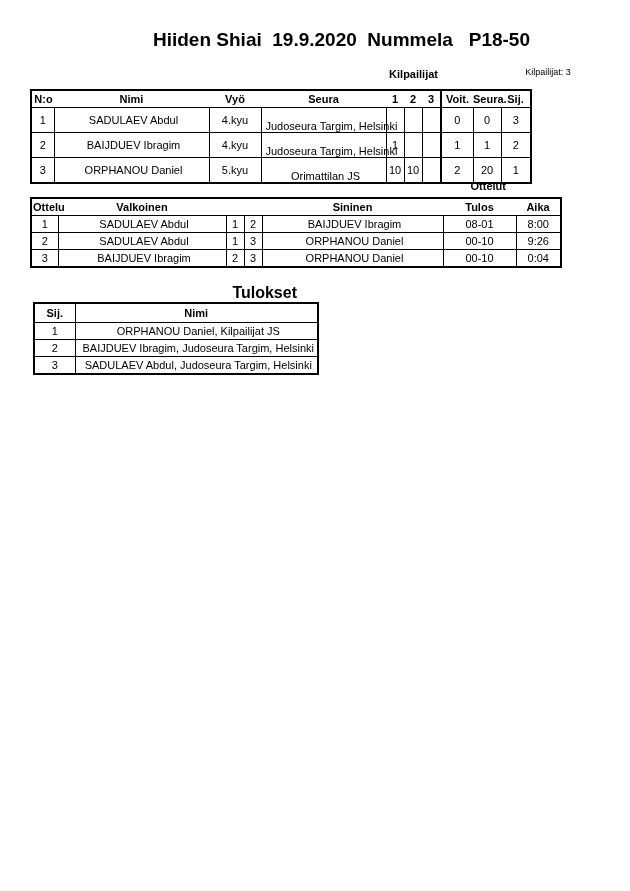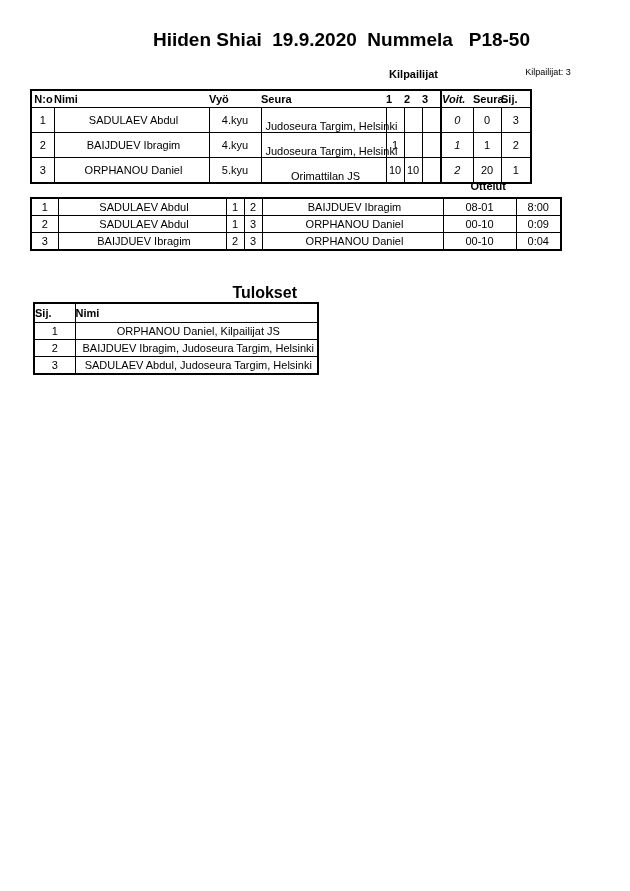--- a/index.html
+++ b/index.html
@@ -16,23 +16,23 @@
   .section-title{font-weight:bold;font-size:11px;text-align:right;}
   .kilp-title{top:68px;left:30px;width:408px;}
   .ott-title{top:180px;left:30px;width:476px;}
   .tul-title{top:284px;left:33px;width:264px;font-size:16px;}
   .count-label{top:67px;left:498px;width:100px;text-align:center;font-size:9px;}
 
   table{border-collapse:collapse;table-layout:fixed;font-size:11px;}
   table{border:2px solid #000;}
   td{border:1px solid #000;height:16px;text-align:center;padding:0;overflow:hidden;}
   th{border:none;border-bottom:1px solid #000;height:16px;font-weight:bold;
-     text-align:left;padding:0;white-space:nowrap;overflow:visible;}
+     text-align:center;padding:0;white-space:nowrap;overflow:visible;}
   th.left, td.left{text-align:center;padding-left:4px;}
-  .voit-sep{border-left:2px solid #000 !important;font-style:italic;}
+  .voit-sep{border-left:2px solid #000 !important;}
   .overflow-club{position:relative;z-index:-1;white-space:nowrap;display:inline-block;margin-top:12px;}
 
   .t1{top:89px;left:30px;width:500px;}
   .t2{top:197px;left:30px;width:530px;}
   .t3{top:302px;left:33px;width:284px;}
   .t3 th{border:1px solid #000;height:18px;}
   .t3 td{height:16px;}
 </style>
 </head>
 <body>
@@ -112,37 +112,46 @@
   <colgroup>
     <col style="width:27px">
       <col style="width:168px">
       <col style="width:18px">
       <col style="width:18px">
     <col style="width:181px">
       <col style="width:73px">
       <col style="width:45px">
   </colgroup>
   <tbody>
+      <tr>
+    <th class="left" style="padding-left:1px">Ottelu</th>
+    <th>Valkoinen</th>
+    <th></th>
+    <th></th>
+    <th>Sininen</th>
+    <th>Tulos</th>
+    <th>Aika</th>
+  </tr>
   <tr>
     <td>1</td>
     <td class="left">SADULAEV Abdul</td>
     <td>1</td>
     <td>2</td>
     <td class="left">BAIJDUEV Ibragim</td>
     <td>08-01</td>
     <td>8:00</td>
   </tr>
   <tr>
     <td>2</td>
     <td class="left">SADULAEV Abdul</td>
     <td>1</td>
     <td>3</td>
     <td class="left">ORPHANOU Daniel</td>
     <td>00-10</td>
-    <td>0:09</td>
+    <td>9:26</td>
   </tr>
   <tr>
     <td>3</td>
     <td class="left">BAIJDUEV Ibragim</td>
     <td>2</td>
     <td>3</td>
     <td class="left">ORPHANOU Daniel</td>
     <td>00-10</td>
     <td>0:04</td>
   </tr>

